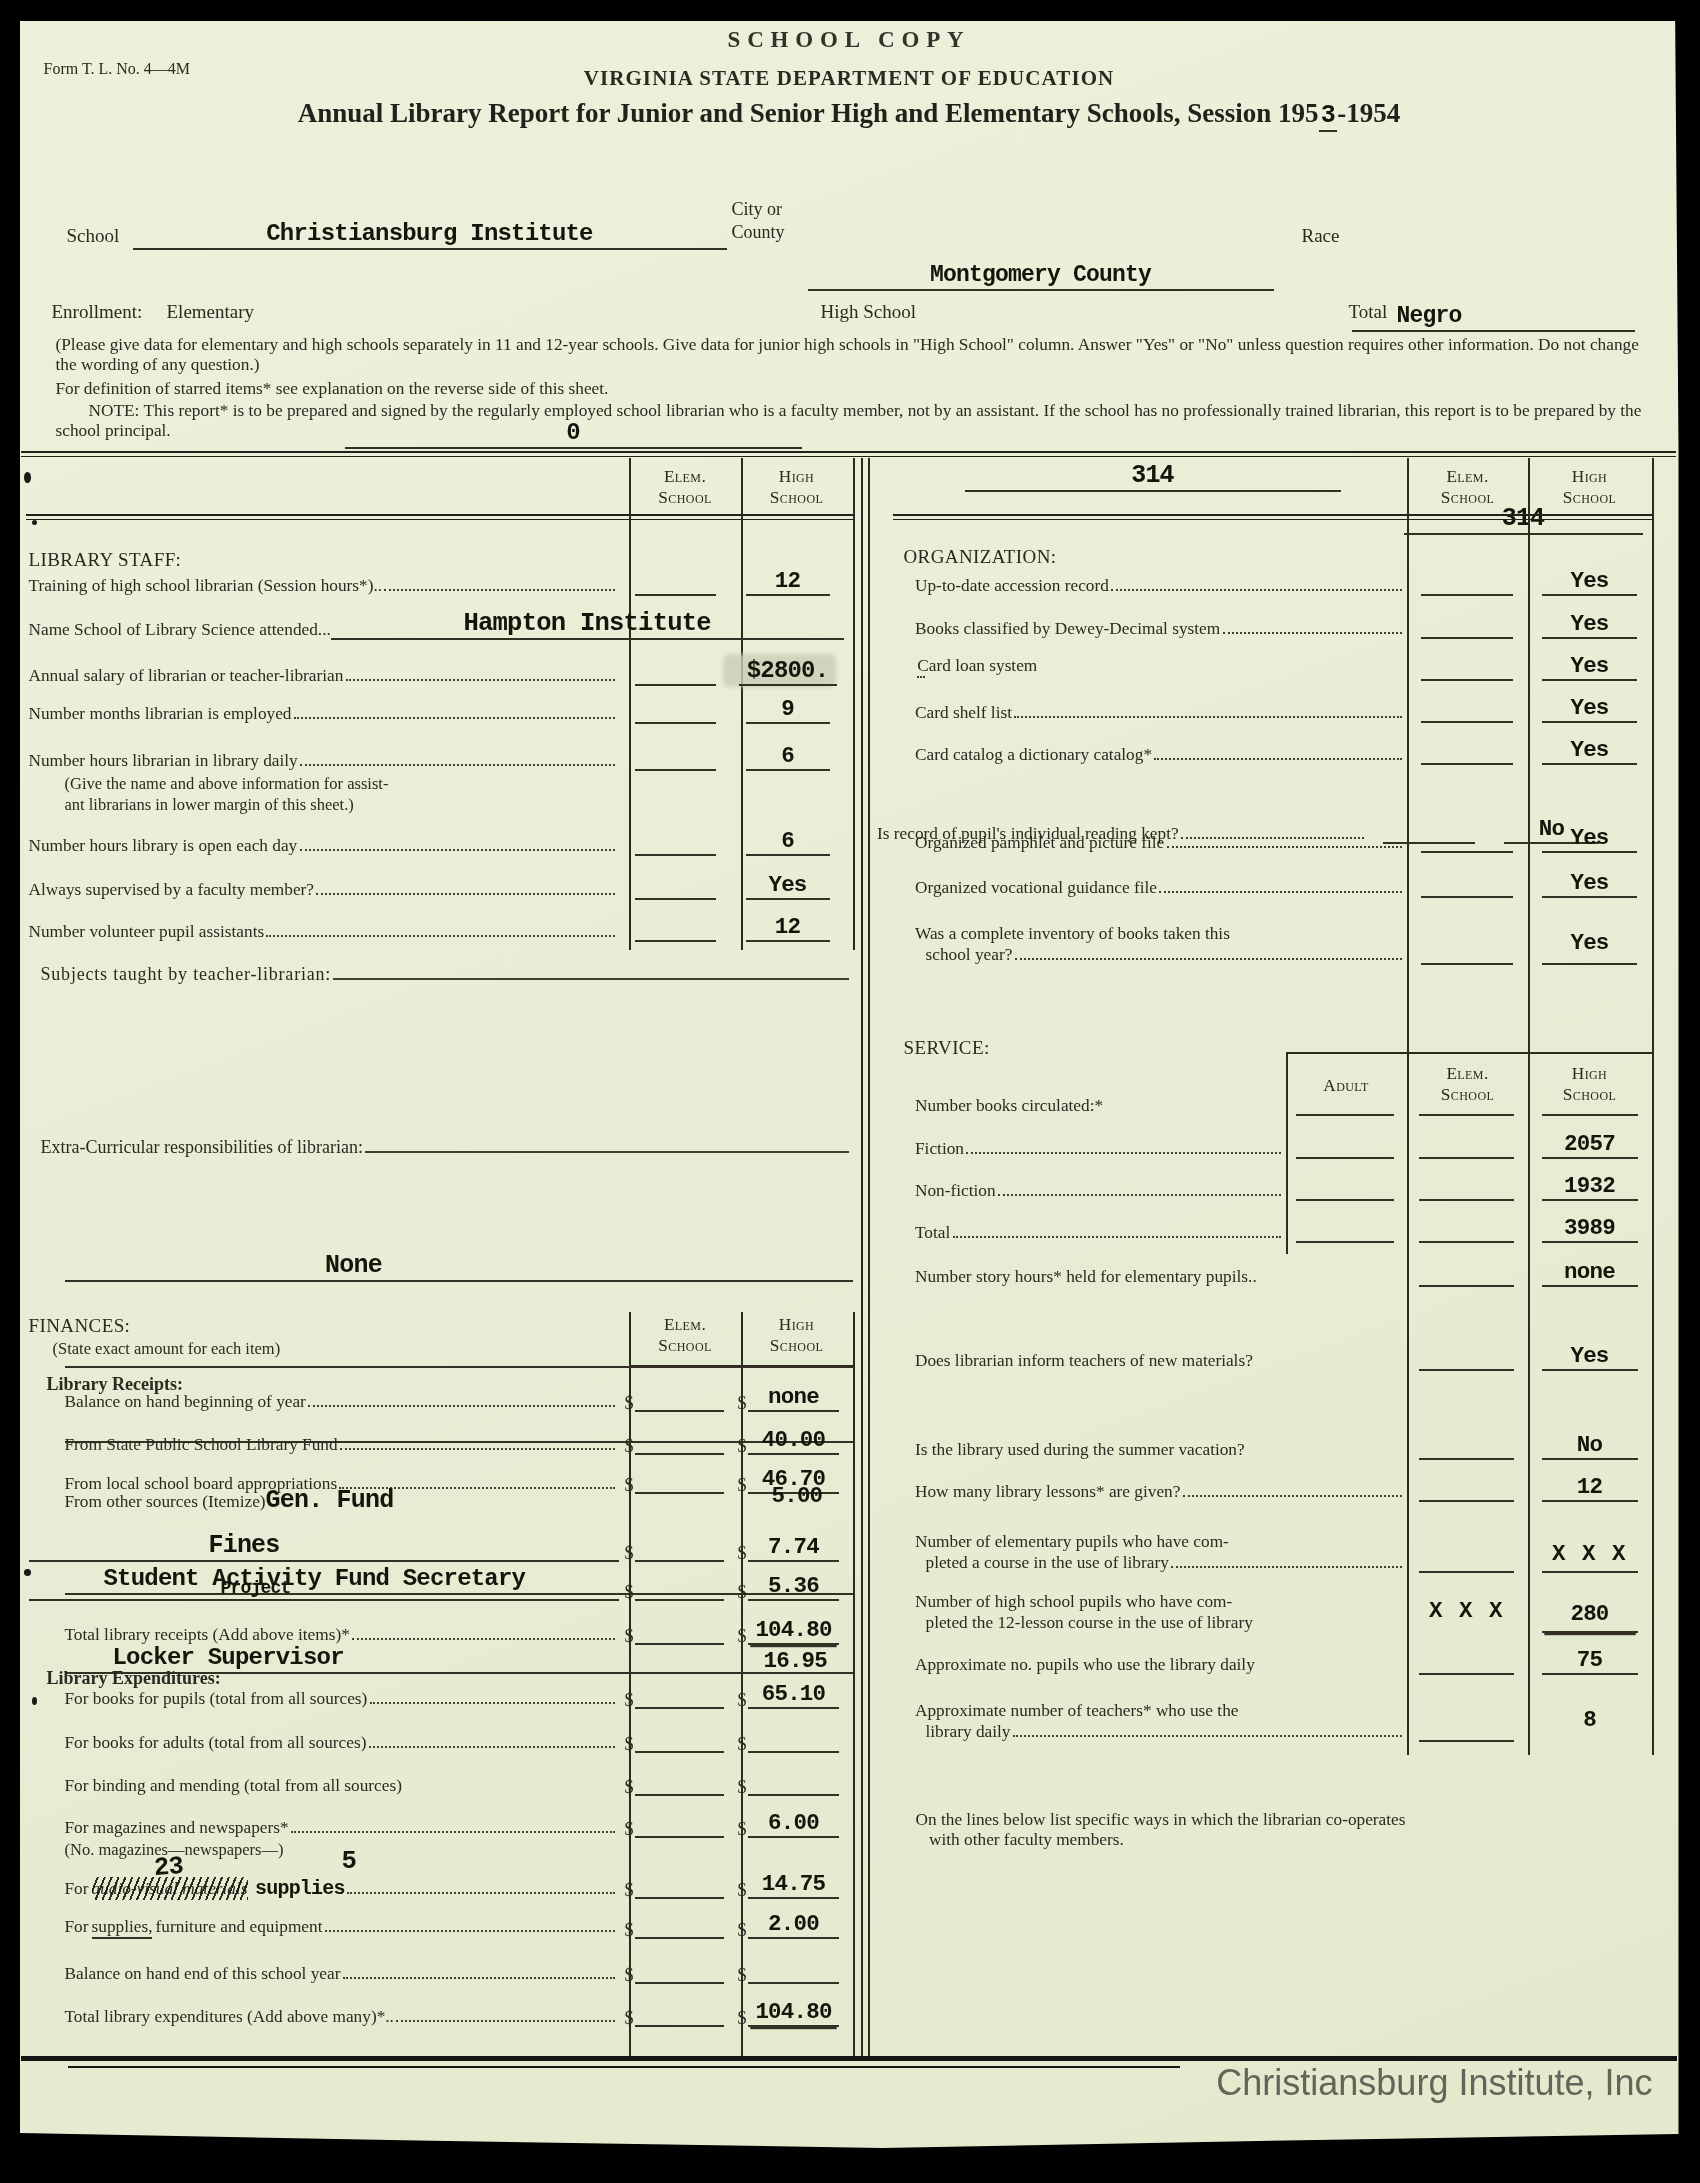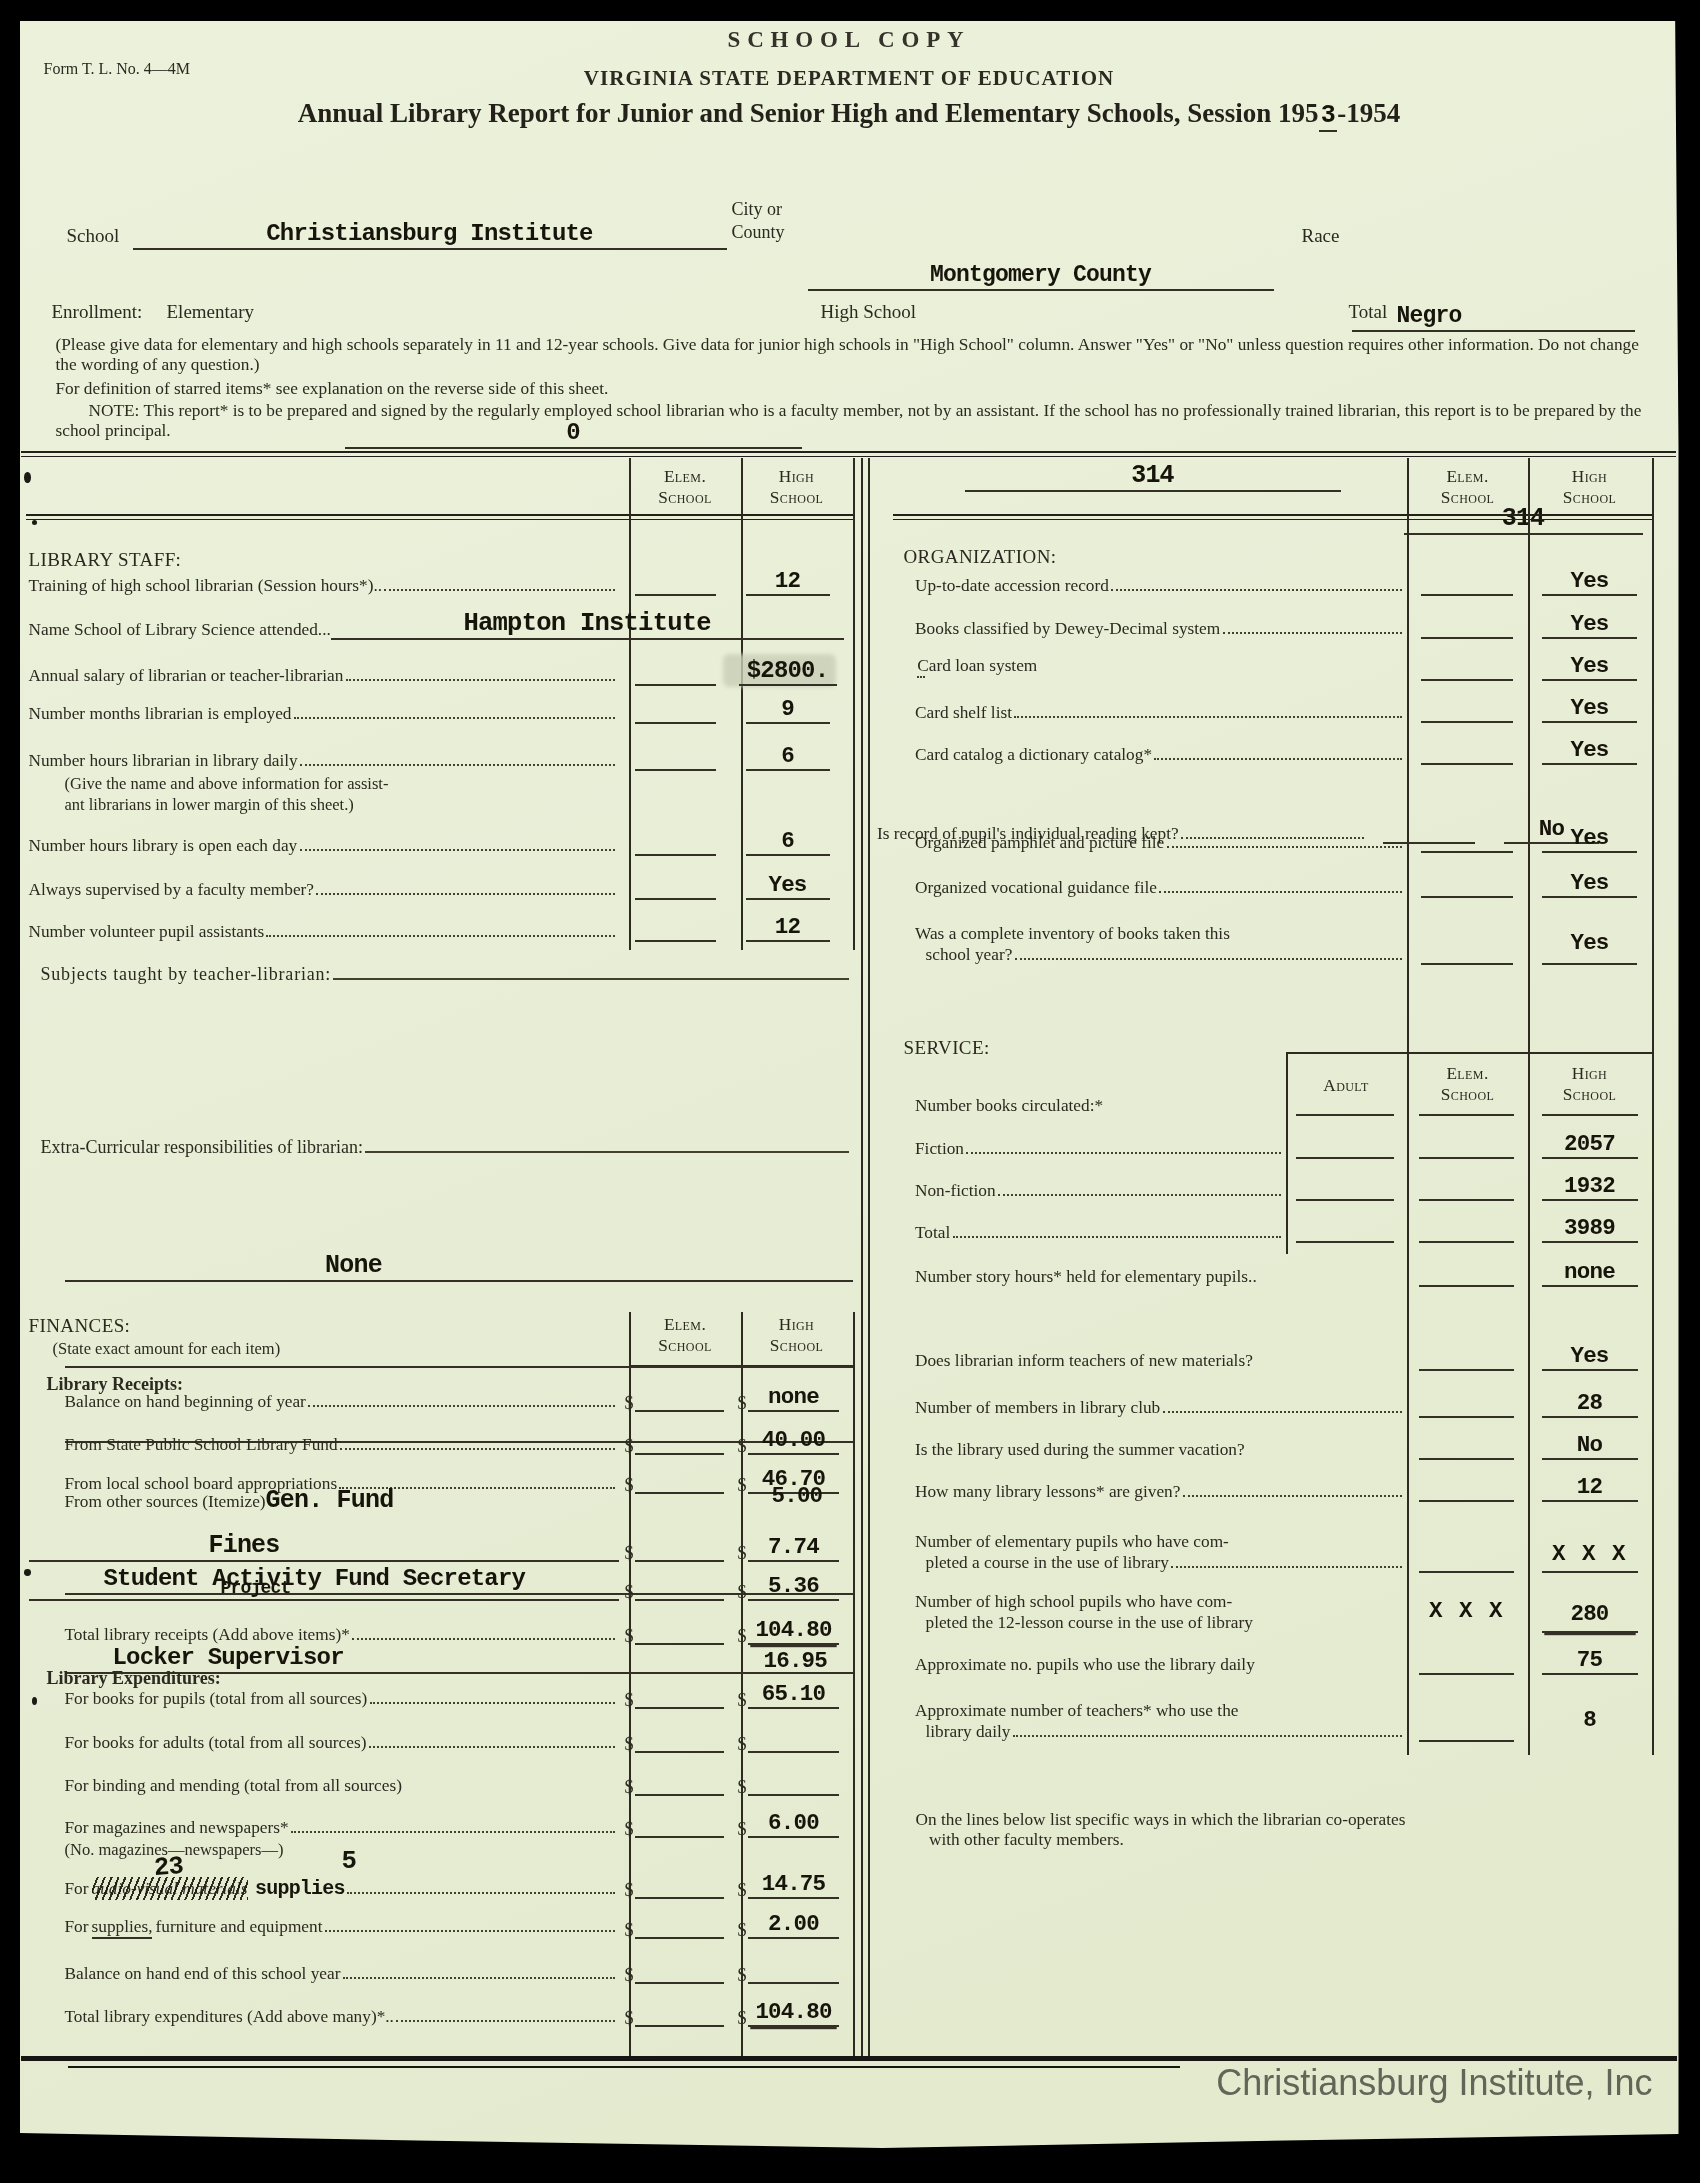--- a/index.html
+++ b/index.html
@@ -756,34 +756,20 @@
       </div>
     <div class="c" style="width:122px;">
         <div class="u" style="width:95px;"></div>
       </div>
     <div class="c" style="width:124px;">
         <div class="u" style="width:96px;">
           <span class="tv" style="padding-bottom:1.5px;">Yes</span>
         </div>
       </div>
   </div>
-  <div class="r" style="top:1362px;left:873px;width:759px;height:35px;">
-    <div class="q" style="padding-left:22.5px;">
-        <span class="t">Number of members in library club</span>
-        <span class="lead"></span>
-      </div>
-    <div class="c" style="width:122px;">
-        <div class="u" style="width:95px;"></div>
-      </div>
-    <div class="c" style="width:124px;">
-        <div class="u" style="width:96px;">
-          <span class="tv" style="padding-bottom:1.5px;">28</span>
-        </div>
-      </div>
-  </div>
   <div class="r" style="top:1404px;left:873px;width:759px;height:35px;">
     <div class="q" style="padding-left:22.5px;">
         <span class="t">Is the library used during the summer vacation?</span>
       </div>
     <div class="c" style="width:122px;">
         <div class="u" style="width:95px;"></div>
       </div>
     <div class="c" style="width:124px;">
         <div class="u" style="width:96px;">
           <span class="tv" style="padding-bottom:1.5px;">No</span>

